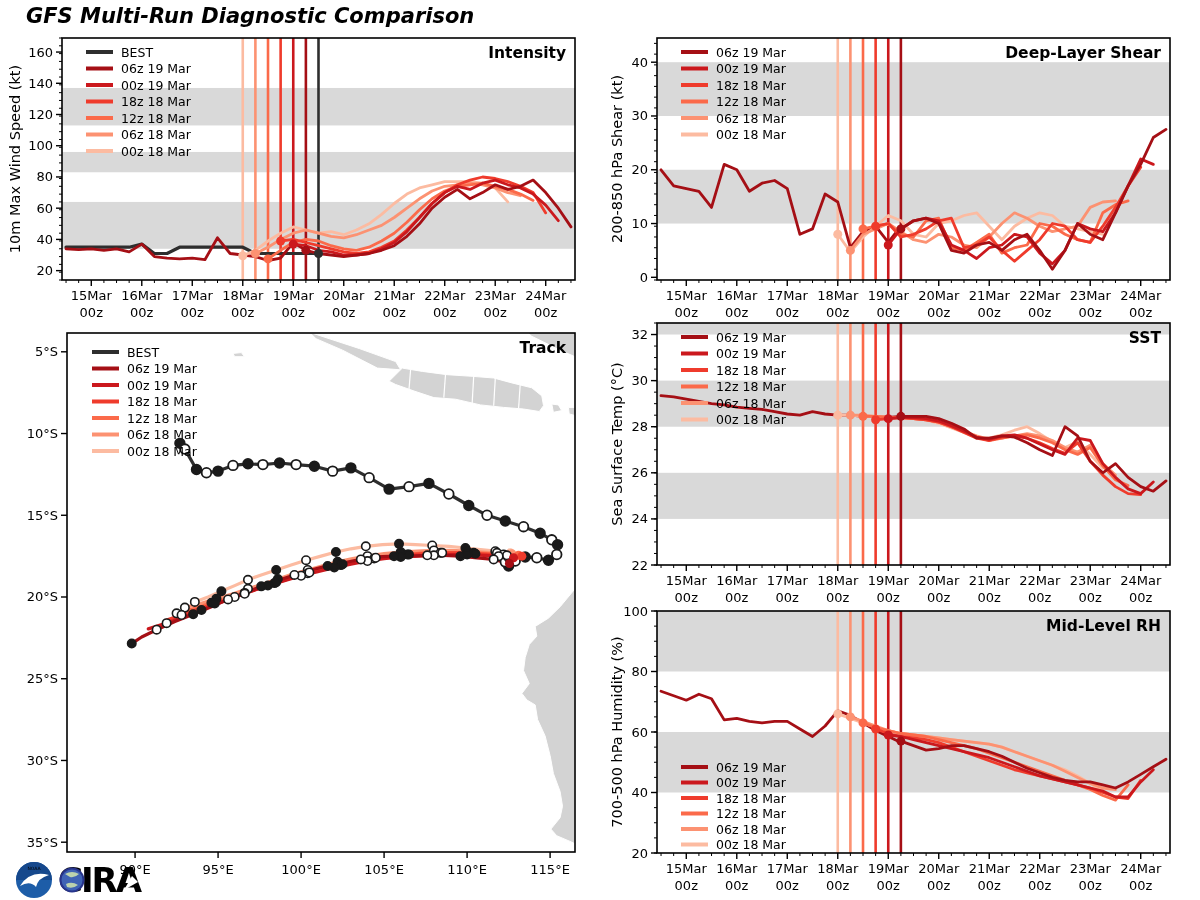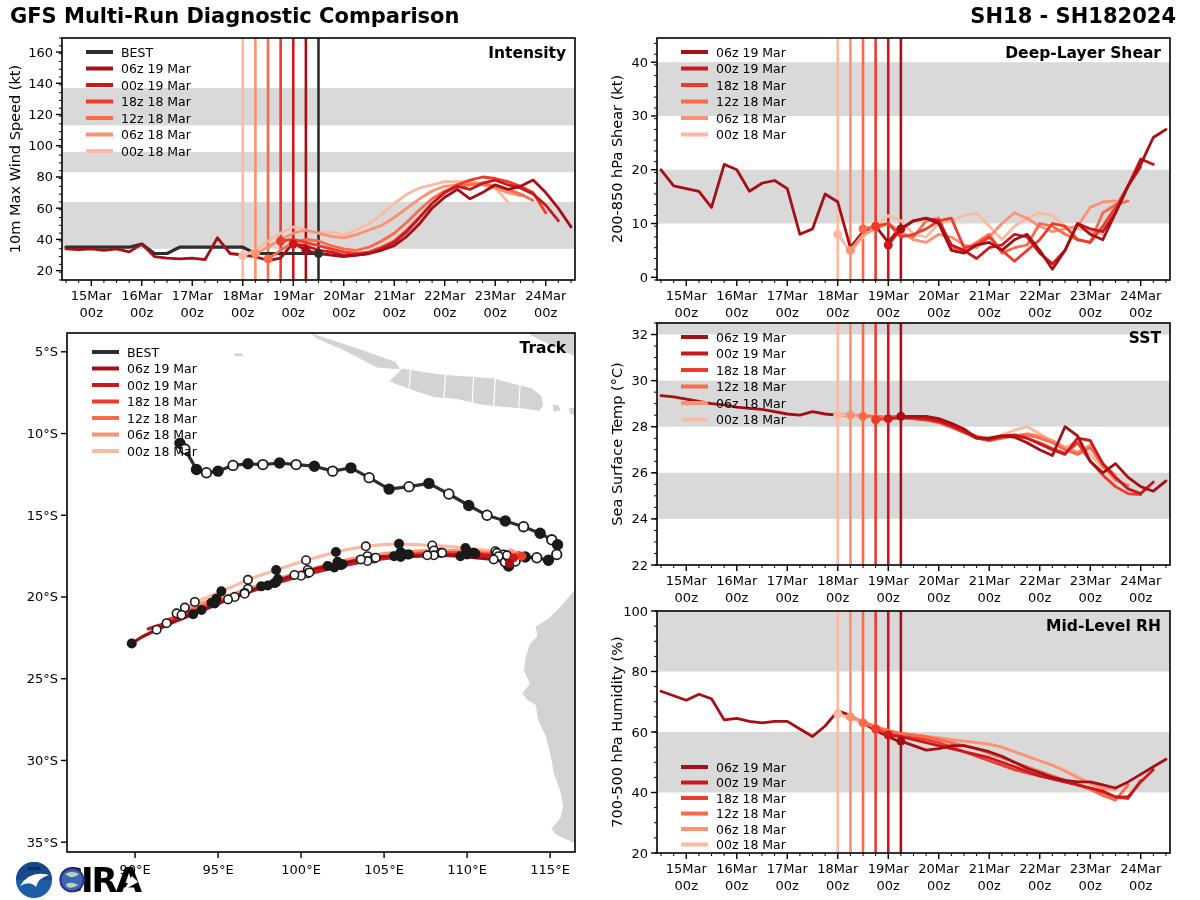--- a/index.html
+++ b/index.html
@@ -1,29 +1,28 @@
 <!DOCTYPE html>
 <html><head>
 <meta charset="utf-8">
 <style>
   html,body{margin:0;padding:0;background:#ffffff;}
   #page{position:relative;width:1200px;height:900px;background:#fff;overflow:hidden;
         font-family:"DejaVu Sans","Liberation Sans",sans-serif;}
   .hdr{position:absolute;top:4px;font-weight:bold;font-size:21px;color:#000;}
-  #hdr-left{left:10px;}
+  #hdr-left{left:26px;font-style:italic;}
   #hdr-right{right:24px;}
   svg{position:absolute;left:0;top:0;}
   text{font-family:"DejaVu Sans","Liberation Sans",sans-serif;fill:#000;}
 </style>
 </head>
 <body>
 
 <div id="page">
   <div class="hdr" id="hdr-left">GFS Multi-Run Diagnostic Comparison</div>
-  <div class="hdr" id="hdr-right">SH18 - SH182024</div>
   <svg id="plot-svg" width="1200" height="900">
       <g>
         <clipPath id="clip-intensity">
           <rect x="62" y="38" width="513" height="242"></rect>
         </clipPath>
         <g clip-path="url(#clip-intensity)">
           <rect x="62" y="201.93548387096774" width="513" height="46.83870967741936" fill="#d9d9d9"></rect>
           <rect x="62" y="151.9741935483871" width="513" height="20.296774193548373" fill="#d9d9d9"></rect>
           <rect x="62" y="87.96129032258065" width="513" height="37.47096774193548" fill="#d9d9d9"></rect>
           <line x1="242.76181102362207" y1="38" x2="242.76181102362207" y2="280" stroke="#fcbba1" stroke-width="2.6"></line>

